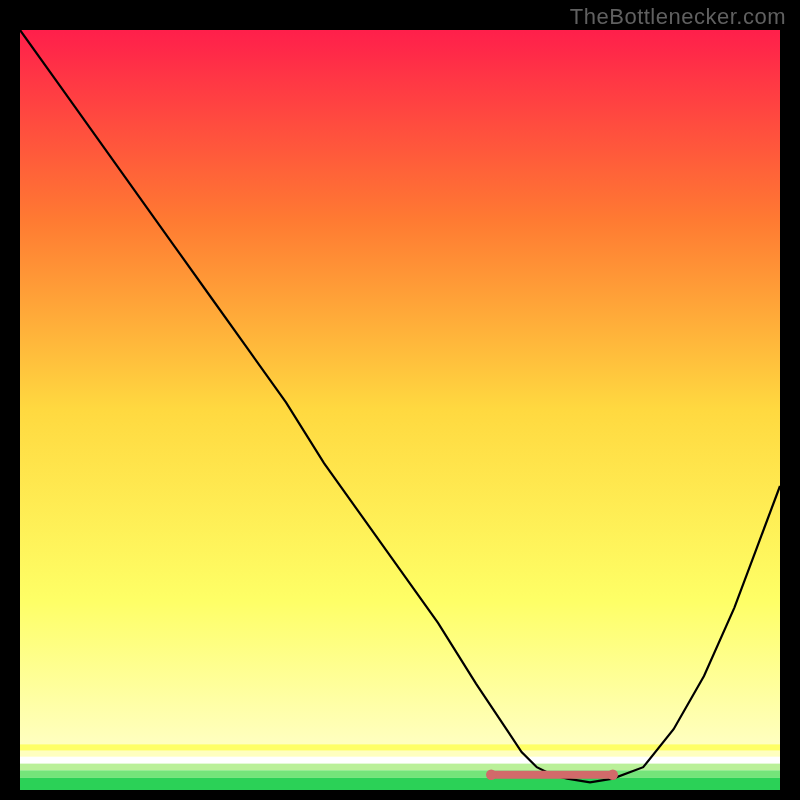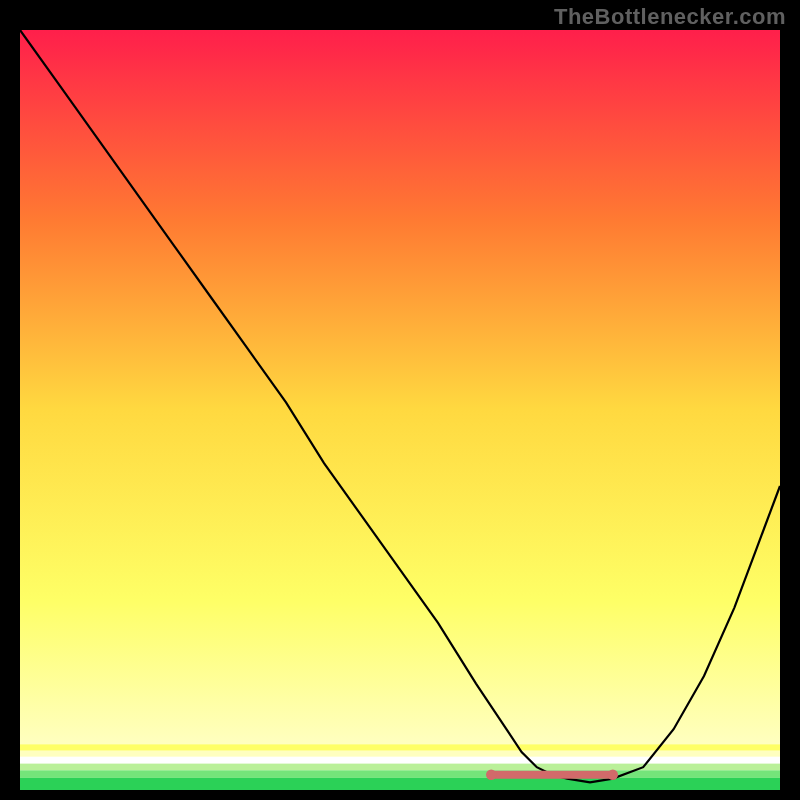--- a/index.html
+++ b/index.html
@@ -15,21 +15,21 @@
     position: relative;
     width: 800px;
     height: 800px;
     background: #000000;
   }
   .watermark {
     position: absolute;
     top: 4px;
     right: 14px;
     font-size: 22px;
-    font-weight: 700;
+    font-weight: 400;
     color: #606060;
     letter-spacing: 0.5px;
   }
   .plot {
     position: absolute;
     left: 20px;
     top: 30px;
     width: 760px;
     height: 760px;
   }

